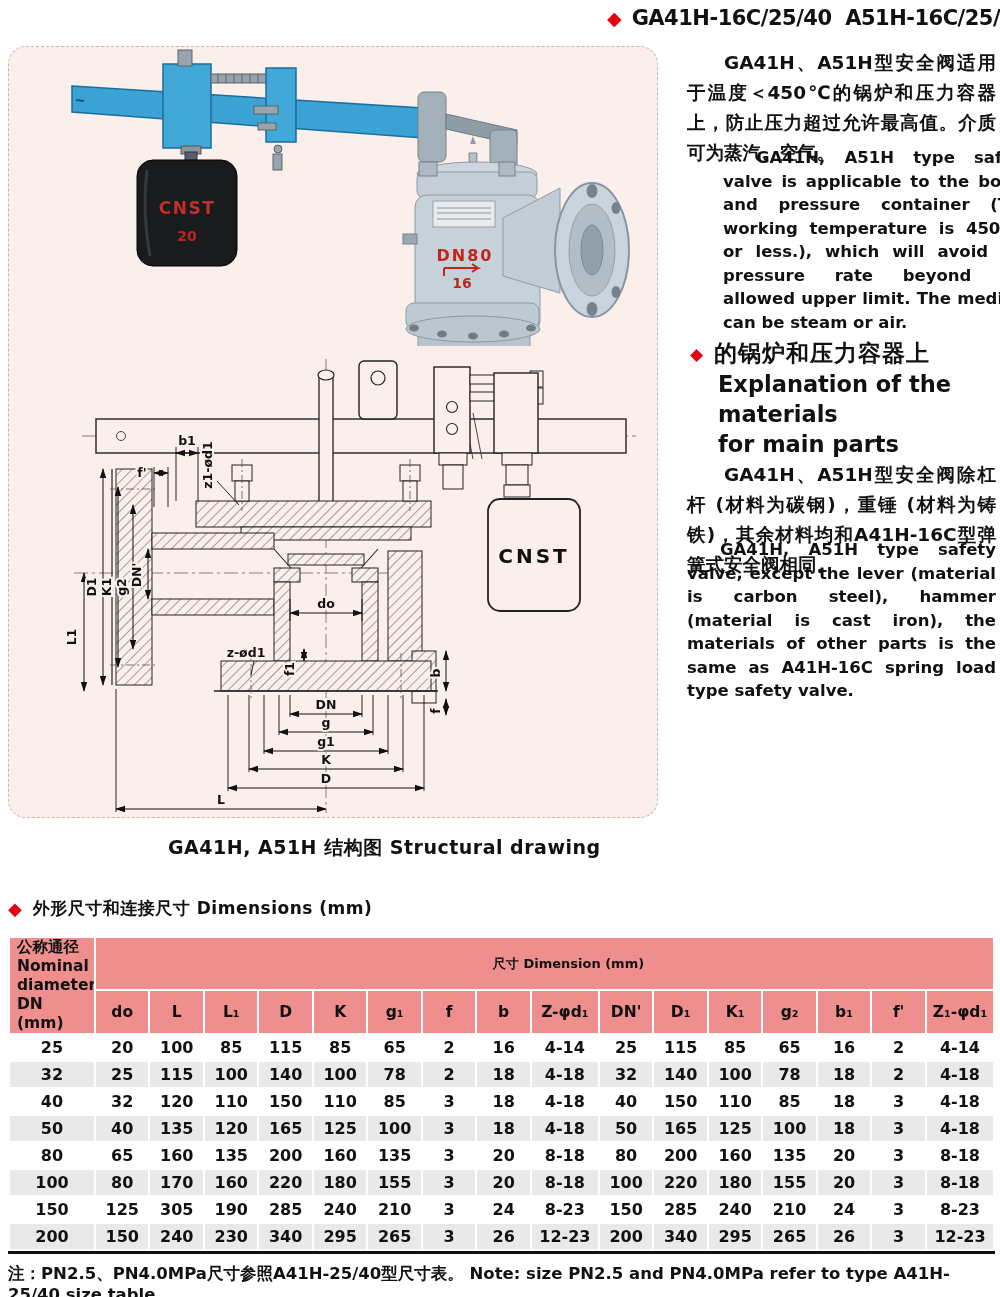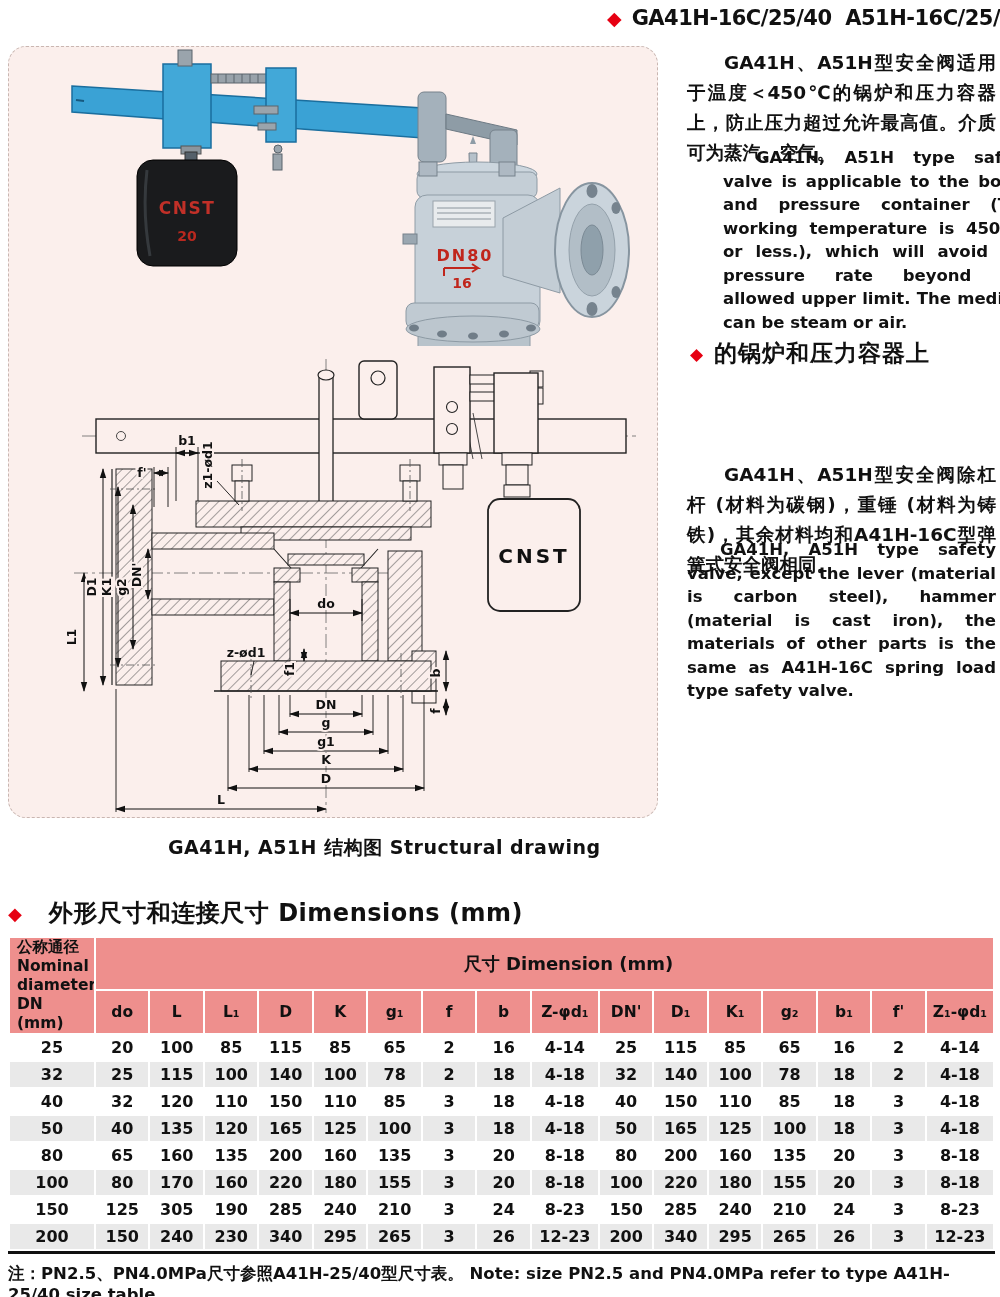--- a/index.html
+++ b/index.html
@@ -22,27 +22,27 @@
   .materials-heading{position:absolute;left:690px;top:338px;}
   .mh-row1{display:flex;align-items:center;gap:11px;}
   .mh-d{font-size:17px;}
   .mh-cn{font-size:23px;font-weight:bold;letter-spacing:1px;}
   .mh-en{font-size:22.5px;font-weight:bold;line-height:30px;margin-left:28px;white-space:pre-line;}
   .p-cn-materials{top:436px;font-size:18.5px;font-weight:bold;line-height:30px;text-indent:2em;margin-top:24px;}
   .p-en-materials{top:538px;font-size:16.5px;font-weight:bold;line-height:23.5px;text-indent:2em;}
   
   .dims-heading{position:absolute;left:8px;top:897px;display:flex;align-items:center;gap:11px;}
   .dh-d{font-size:18px;}
-  .dh-text{font-size:24px;font-weight:bold;letter-spacing:0.5px;margin-left:16px;}
+  .dh-text{font-size:17px;font-weight:bold;letter-spacing:0.5px;}
   .table-wrap{position:absolute;left:8px;top:936px;width:987px;border-bottom:3px solid #101010;}
   table{width:100%;border-collapse:separate;border-spacing:2px;table-layout:fixed;}
   th,td{text-align:center;font-weight:bold;padding:0;overflow:hidden;}
   thead th{background:#ee8f8d;}
   th.corner{font-size:15.5px;line-height:19px;white-space:pre-line;text-align:left;padding-left:7px;}
-  th.span-h{font-size:18px;height:42px;padding-left:48px;}
+  th.span-h{font-size:13px;height:42px;padding-left:48px;}
   tr.cols-row th{font-size:15.5px;height:34px;}
   tbody td{font-size:16px;height:25px;background:#fff;}
   tr.stripe td{background:#e9e9e9;}
   .note{position:absolute;left:8px;top:1263px;width:988px;font-size:16.5px;font-weight:bold;}
   
   .dl{font-size:12.5px;fill:#111;font-weight:bold;paint-order:stroke;stroke:#fbefec;stroke-width:4px;}
   .wlogo{font-size:20px;font-weight:bold;letter-spacing:3px;fill:#111;text-anchor:middle;}
 </style>
 </head>
 <body>
@@ -257,20 +257,22 @@
     <span class="title-text">GA41H-16C/25/40  A51H-16C/25/40</span>
   </div>
   <p class="col-text p-cn-intro">GA41H、A51H型安全阀适用于温度＜450℃的锅炉和压力容器上，防止压力超过允许最高值。介质可为蒸汽、空气。</p>
   <p class="col-text p-en-intro">GA41H, A51H type safety valve is applicable to the boiler and pressure container (The working temperature is 450 ℃ or less.), which will avoid the pressure rate beyond the allowed upper limit. The medium can be steam or air.</p>
 
   <div class="materials-heading">
     <div class="mh-row1">
       <span class="diamond mh-d">◆</span>
       <span class="mh-cn">的锅炉和压力容器上</span>
     </div>
+    <div class="mh-en">Explanation of the materials
+for main parts</div>
   </div>
   <p class="col-text p-cn-materials">GA41H、A51H型安全阀除杠杆 (材料为碳钢)，重锤 (材料为铸铁)，其余材料均和A41H-16C型弹簧式安全阀相同。</p>
   <p class="col-text p-en-materials">GA41H, A51H type safety valve, except the lever (material is carbon steel), hammer (material is cast iron), the materials of other parts is the same as A41H-16C spring load type safety valve.</p>
 
   <div class="dims-heading">
     <span class="diamond dh-d">◆</span>
     <span class="dh-text">外形尺寸和连接尺寸 Dimensions (mm)</span>
   </div>
 
   <div class="table-wrap">

